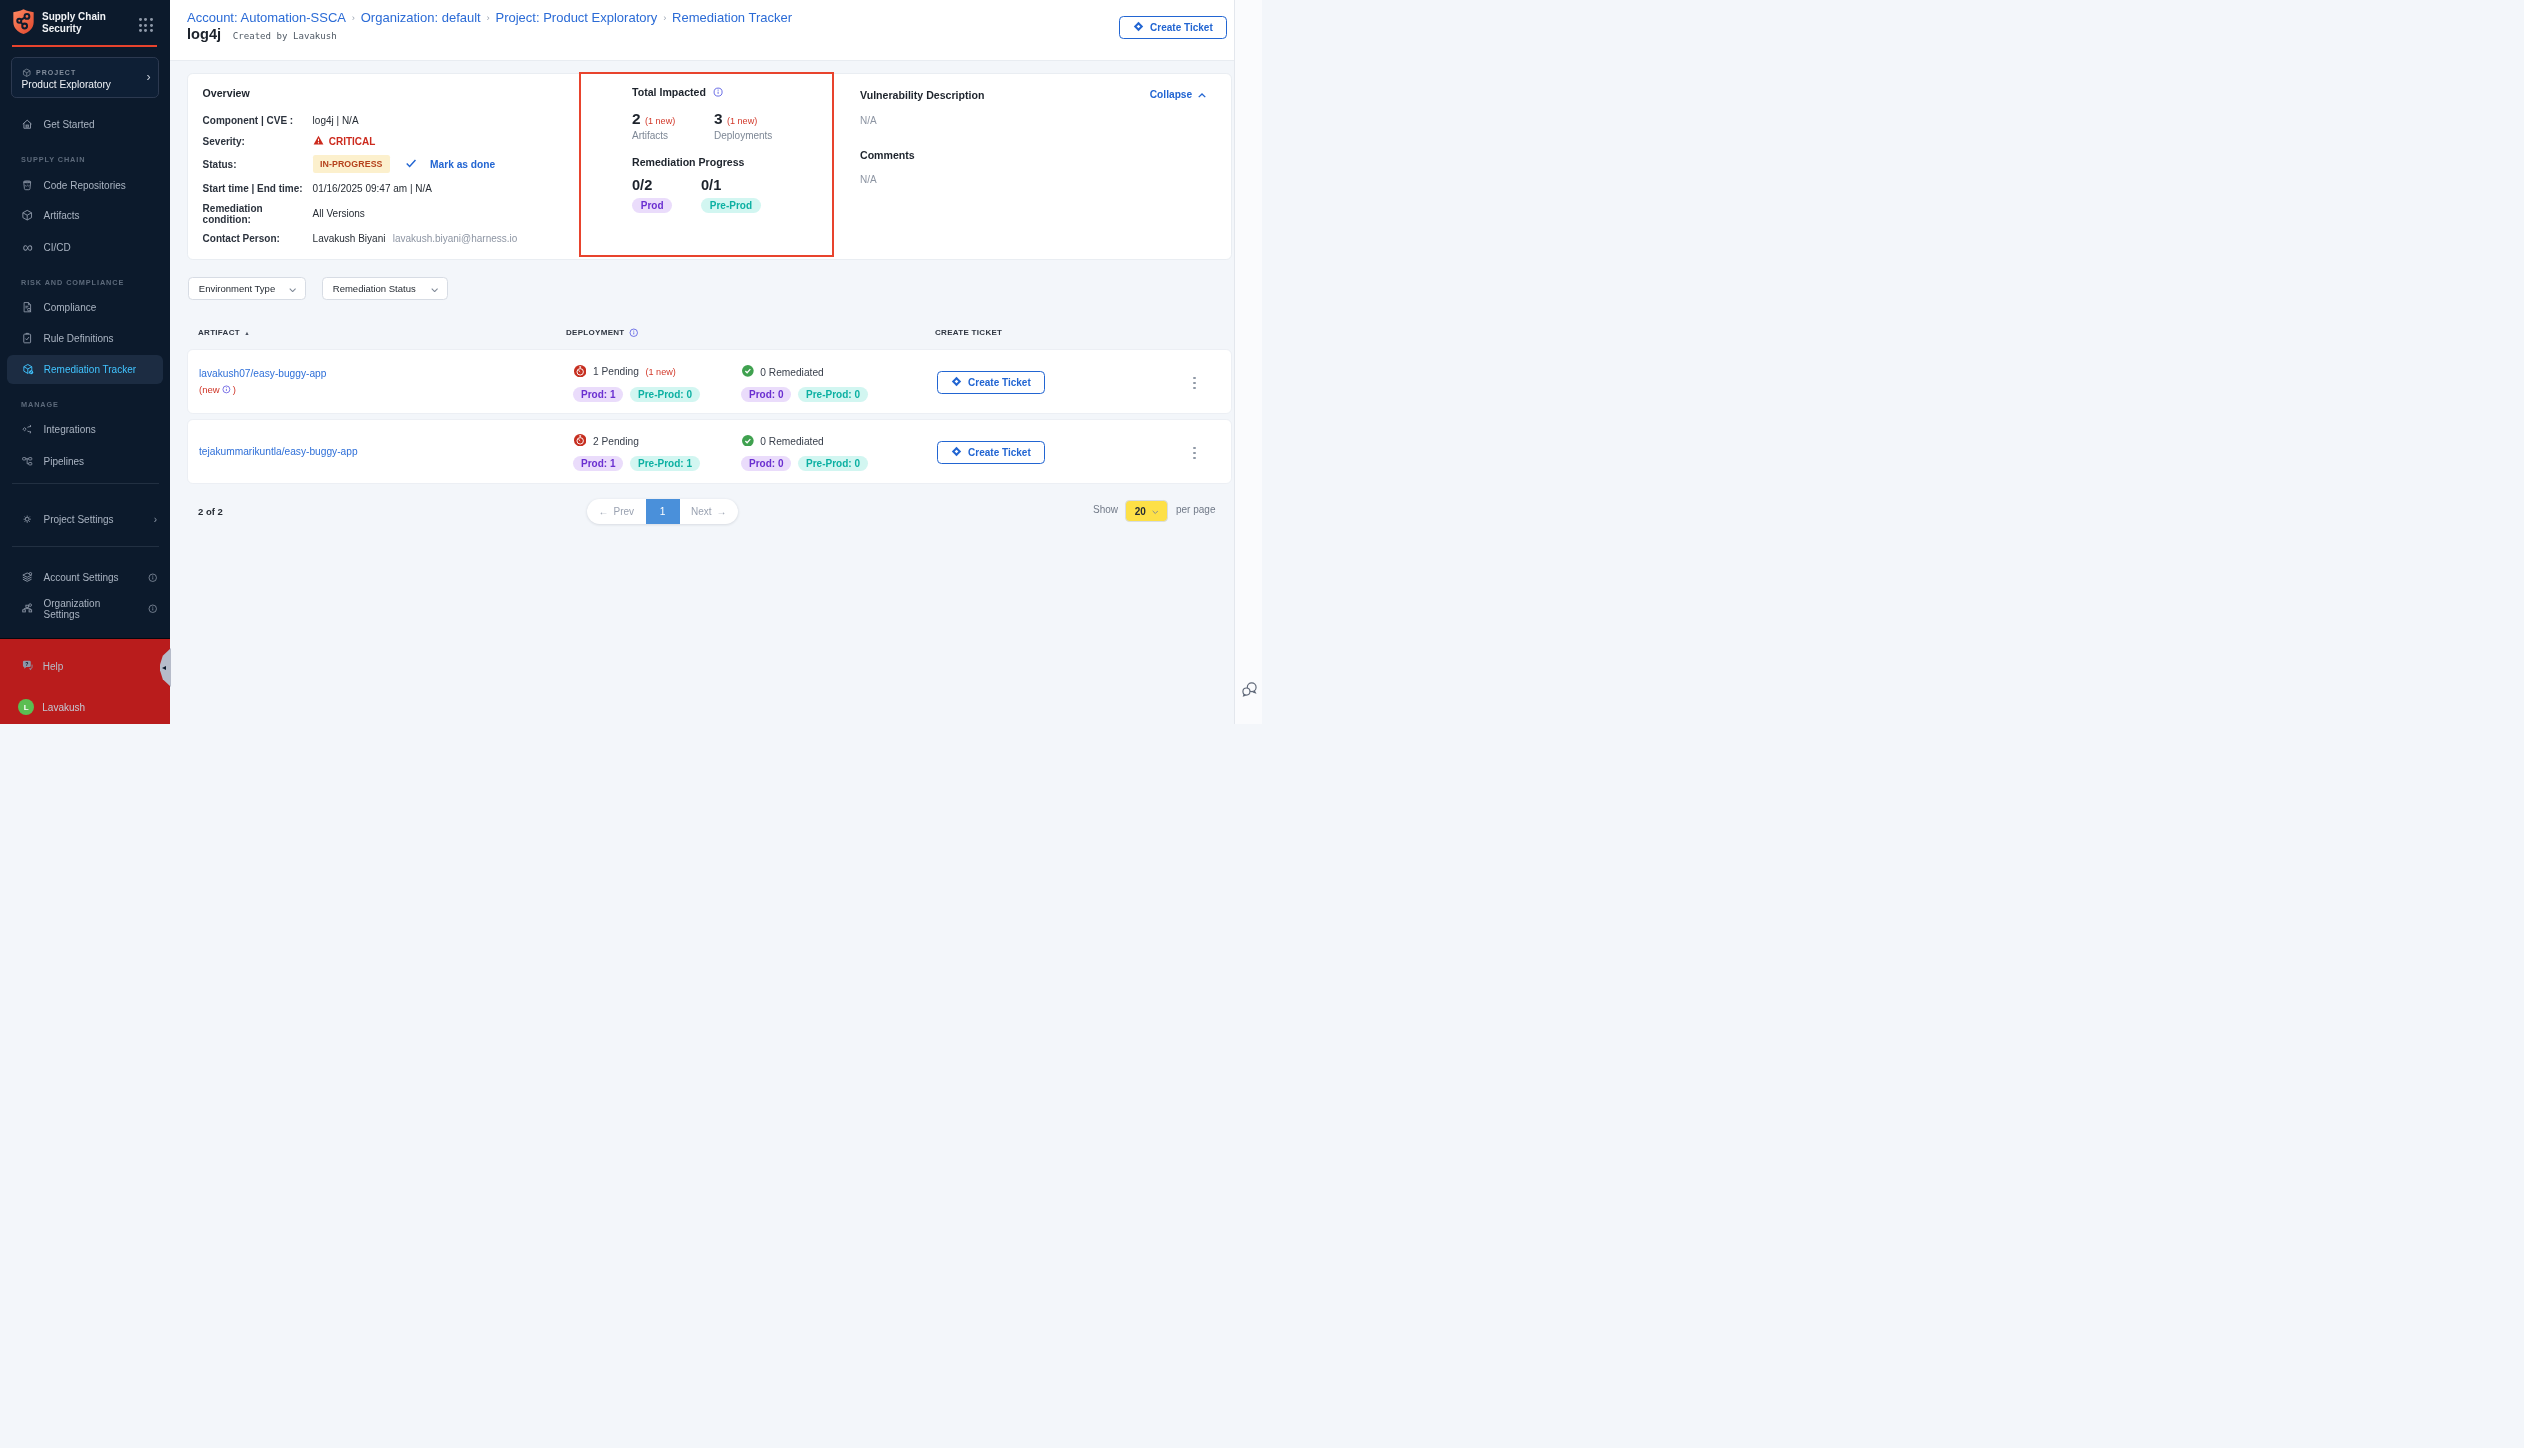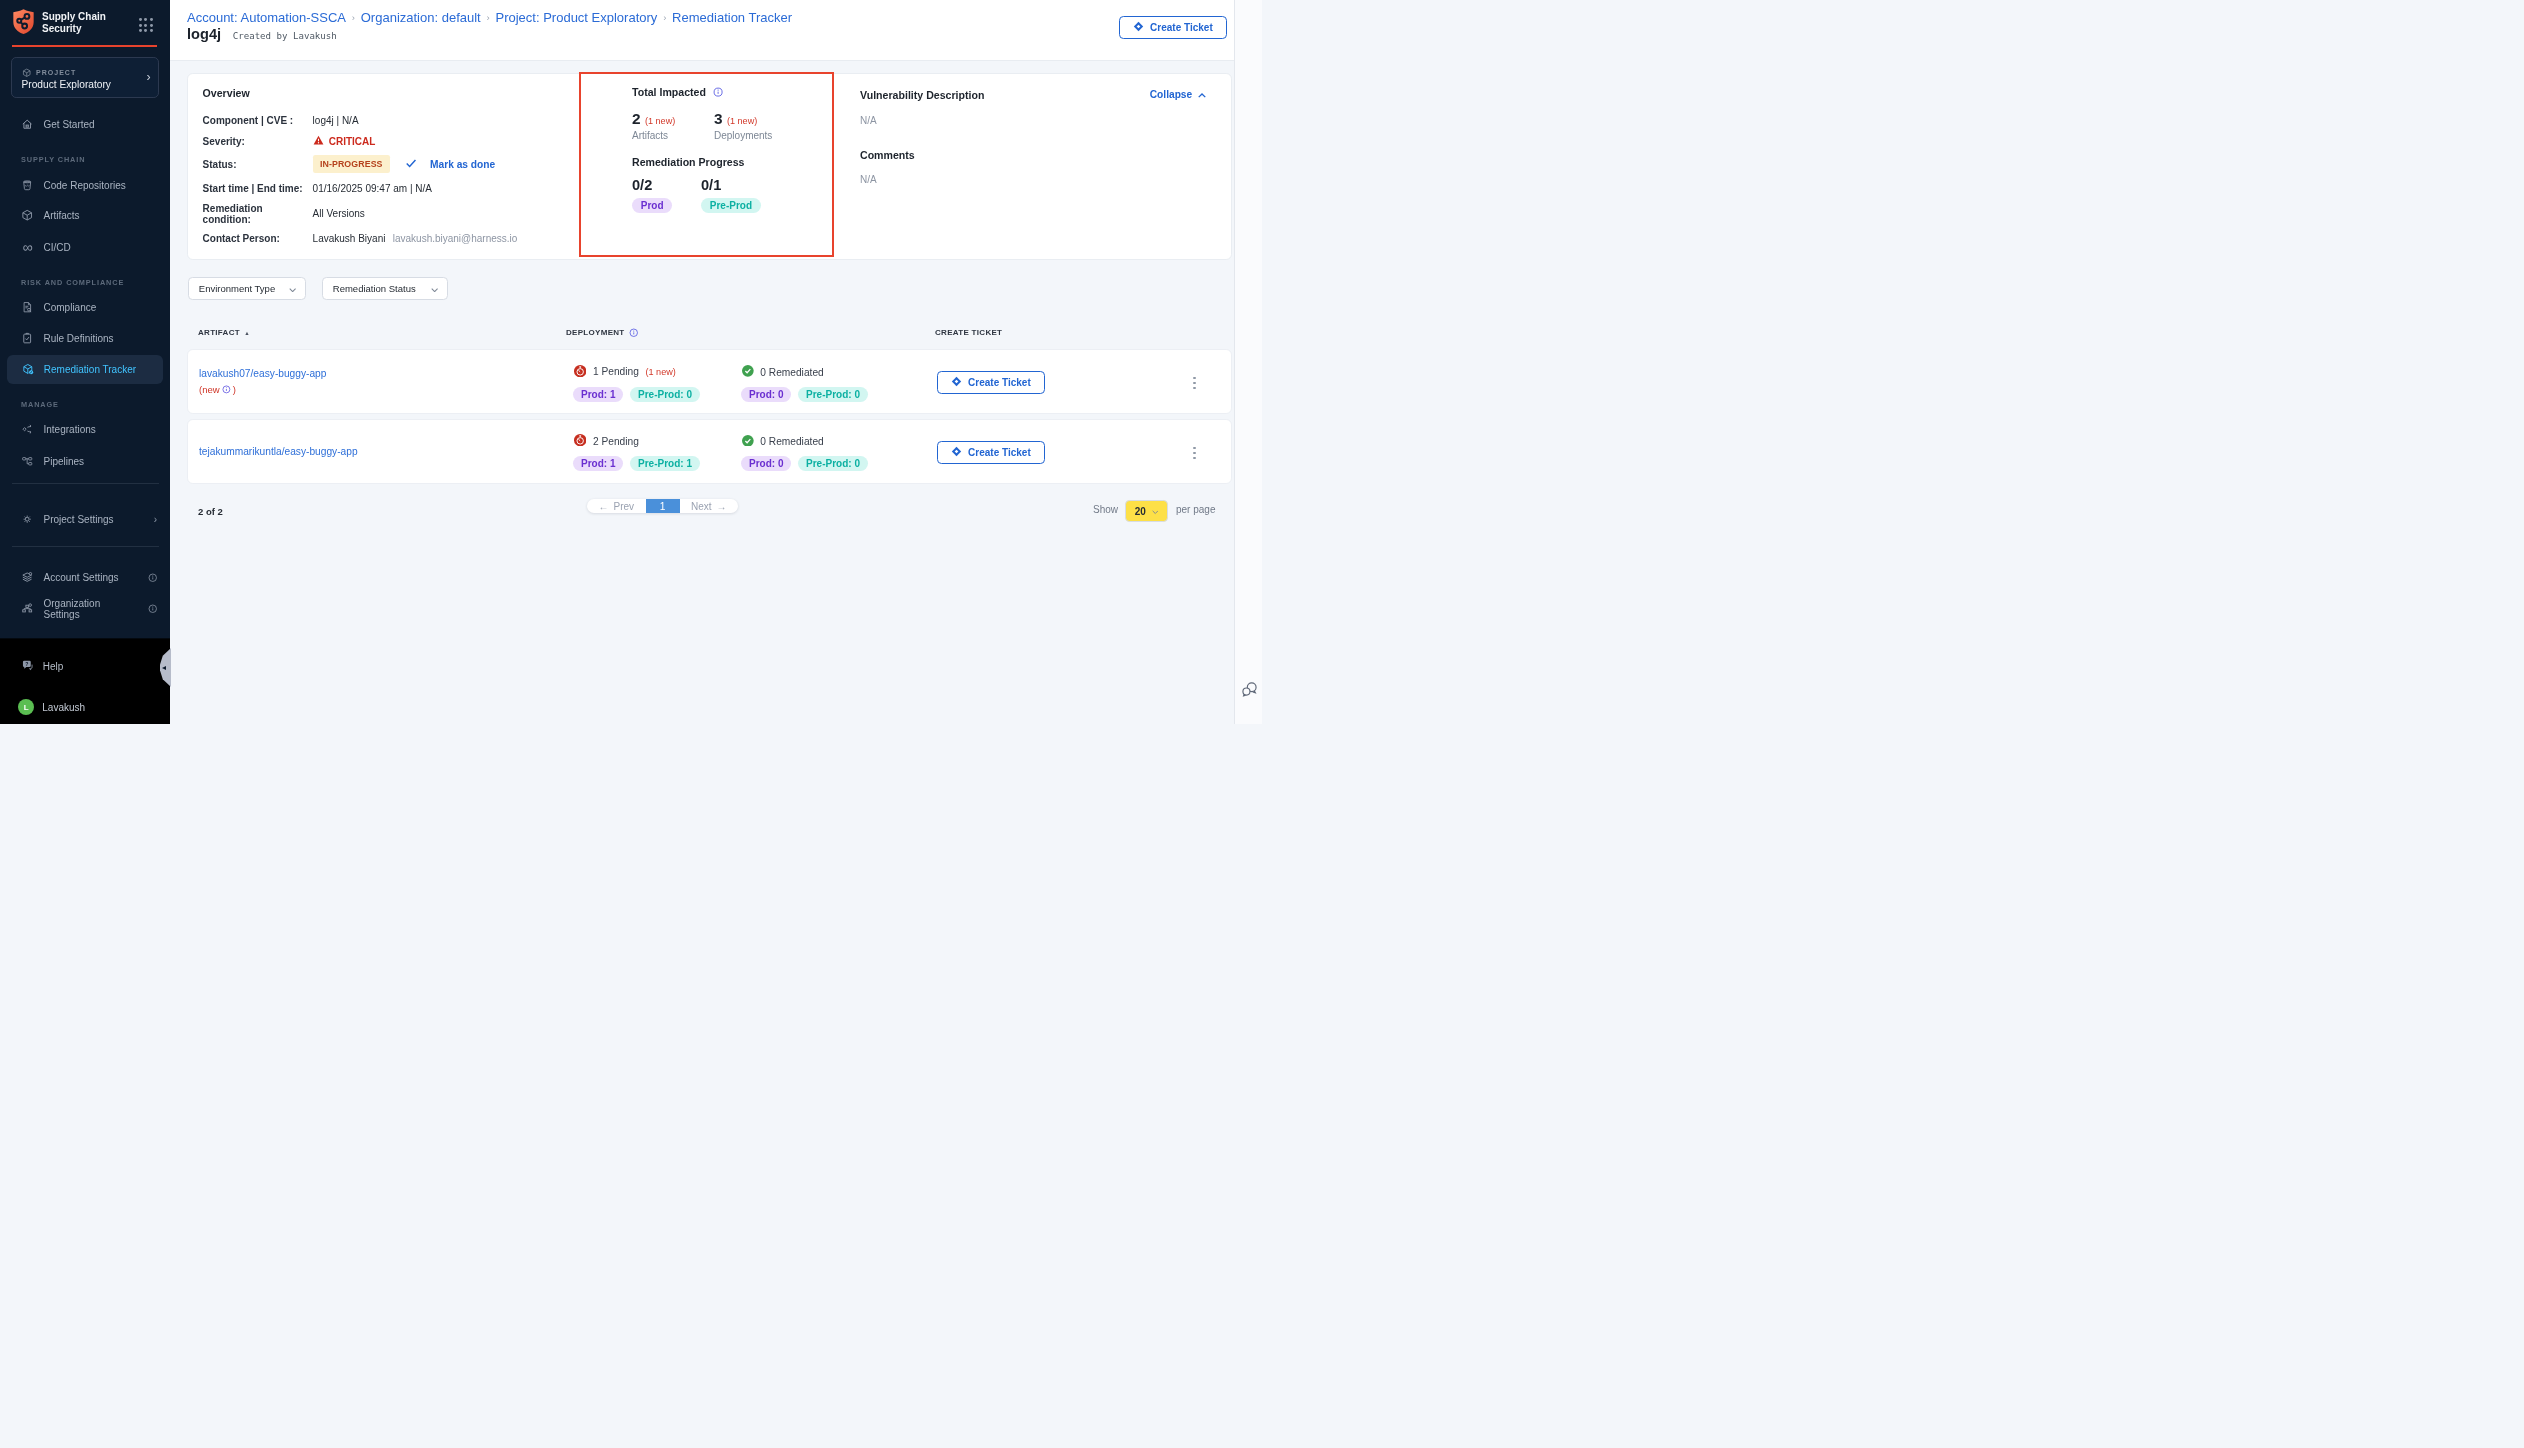--- a/index.html
+++ b/index.html
@@ -29,21 +29,21 @@
     font-size:10px; cursor:pointer; }
   .nitem .nicon { color:#8d97a7; display:flex; width:13px; justify-content:center; flex:none; }
   .nitem.sel { left:7.3px; width:156px; height:29px; padding-left:14px;
     background:#1c2c42; border-radius:5.8px; color:#41c4ff; }
   .nitem.sel .nicon { color:#41c4ff; }
   .n-end { margin-left:auto; margin-right:13px; color:#8d97a7; display:flex; }
   .sdiv { position:absolute; left:11.7px; width:147px; height:0.7px; background:#223042; }
   .inf-glyph::before { content:"\221E"; font-size:14px; line-height:8.8px; }
 
   .sbottom { position:absolute; left:0; right:0; top:638px; bottom:0;
-    background:#000000; border-top:0.7px solid #04090f; }
+    background:#b91c1c; border-top:0.7px solid #04090f; }
   .help-row { position:absolute; left:21px; top:20px; display:flex; gap:8.8px;
     align-items:center; color:#b6bec9; font-size:10px; cursor:pointer; }
   .user-row { position:absolute; left:18.3px; top:60px; display:flex; gap:8px;
     align-items:center; color:#c3cad4; font-size:10px; cursor:pointer; }
   .avatar { width:16px; height:16px; border-radius:50%; background:#5bbe52;
     color:#fff; font-size:8px; font-weight:700; display:flex;
     align-items:center; justify-content:center; }
   .collapse-handle { position:absolute; left:160px; top:648px; width:11px; height:39px;
     background:#b6bcca; z-index:40; cursor:pointer;
     clip-path:polygon(100% 0, 25% 20%, 0 42%, 0 58%, 25% 80%, 100% 100%);
@@ -148,21 +148,21 @@
   .r-rem-badges { position:absolute; left:553px; display:flex; gap:6.6px; }
   .rc0 .r-rem-badges { top:37px; } .rc1 .r-rem-badges { top:36px; }
   .r-btn { position:absolute; left:749px; top:21px; width:108px; height:23.4px; }
   .r-kebab { position:absolute; left:999px; top:20px; width:14.6px; height:26px;
     display:flex; flex-direction:column; align-items:center; justify-content:center;
     gap:2.6px; cursor:pointer; }
   .r-kebab i { width:2.6px; height:2.6px; border-radius:50%; background:#8f98a6; }
 
   .pg-count { position:absolute; left:28px; top:506px; font-size:9.5px; font-weight:700;
     color:#262c34; }
-  .pg-pill { position:absolute; left:417px; top:499px; width:151px; height:14px;
+  .pg-pill { position:absolute; left:417px; top:499px; width:151px; height:25px;
     background:#fff; border-radius:12.4px; overflow:hidden; display:flex;
     box-shadow:0 0.7px 2.9px rgba(20,30,50,.14); }
   .pg-prev, .pg-next { flex:1; display:flex; align-items:center; justify-content:center;
     gap:5.1px; color:#9aa2b1; font-size:10px; cursor:pointer; }
   .pg-active { width:34px; background:#4a90da; color:#fff; display:flex;
     align-items:center; justify-content:center; font-size:10.2px; cursor:pointer; }
   .arrow-l::before { content:"\2190"; } .arrow-r::before { content:"\2192"; }
   .pg-show { position:absolute; left:923px; top:504px; font-size:10px; color:#717a88; }
   .pg-size { position:absolute; left:955px; top:500px; width:43px; height:22px;
     background:#fde047; border:0.7px solid #d7dce4; border-radius:4.4px; display:flex;

